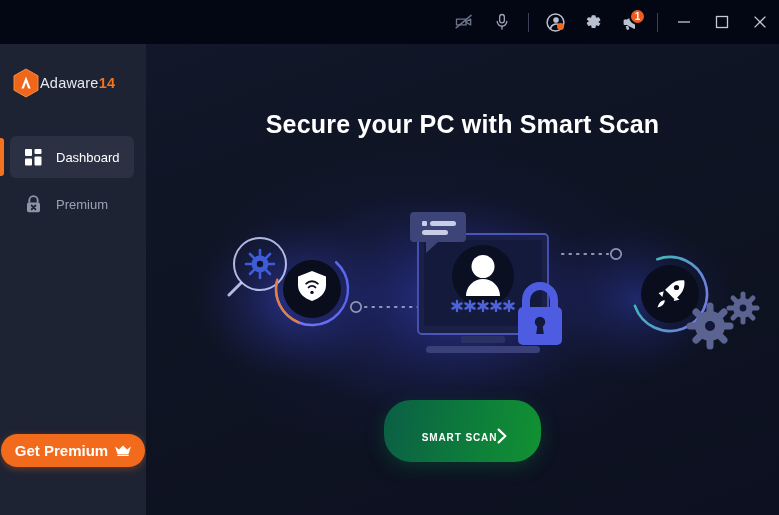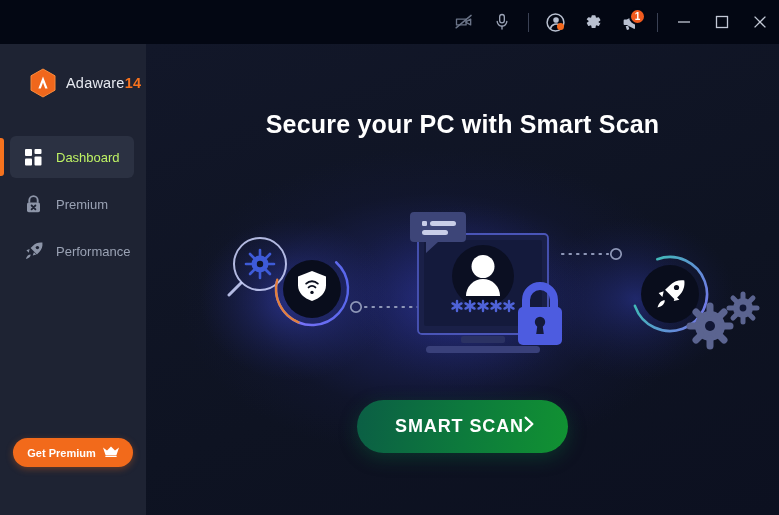--- a/index.html
+++ b/index.html
@@ -41,52 +41,52 @@
     display:flex; align-items:center; justify-content:center;
     border:2px solid #030713;
   }
 
   
   .sidebar {
     position:absolute; top:44px; left:0; width:146px; height:471px;
     background:#1e2333;
   }
   .brand {
-    display:flex; align-items:center; gap:9px;
-    padding:24px 0 0 29px;
+    display:flex; align-items:center; 
+    padding:24px 0 0 12px;
   }
   .hexlogo { width:28px; height:30px; position:relative; flex:none; }
   .brand-text {
     font-size:14.5px; color:#e6e9f0; letter-spacing:.2px;
   }
   .brand-text .ver { color:#f5721e; font-weight:bold; }
 
   .nav { margin-top:38px; position:relative; }
   .nav-item {
     position:relative;
     display:flex; align-items:center; gap:13px;
     height:42px; margin:0 12px 5px 10px;
     padding-left:14px; border-radius:6px;
     color:#9aa2b4; font-size:13px;
   }
   .nav-item.active {
-    background:#2b3142; color:#bef264;
+    background:#2b3142; color:#ffffff;
   }
   .nav-item.active .accentbar {
     position:absolute; left:-10px; top:2px;
     width:4px; height:38px; border-radius:0 3px 3px 0;
     background:#f5721e;
   }
   .nav-icon { width:19px; height:19px; display:flex; align-items:center; justify-content:center; flex:none; }
 
   .premium-wrap { position:absolute; bottom:48px; left:0; width:146px; display:flex; justify-content:center; }
   .premium {
     display:flex; align-items:center; gap:7px;
     background:#f26a1b; color:#fff;
-    font-size:11px; font-weight:bold;
+    font-size:15px; font-weight:bold;
     padding:8px 14px; border-radius:17px;
     white-space:nowrap;
     box-shadow:0 2px 7px rgba(242,106,27,.35);
   }
 
   
   .main {
     position:absolute; top:44px; left:146px;
     width:633px; height:471px;
     background:
@@ -99,23 +99,23 @@
     font-size:25px; font-weight:bold; color:#ffffff;
     letter-spacing:.2px;
   }
   .illus { position:absolute; top:160px; left:0; width:633px; height:190px; }
   .illus svg { display:block; }
 
   .cta-wrap { position:absolute; top:356px; left:0; width:633px; display:flex; justify-content:center; }
   .cta {
     display:flex; align-items:center; 
     background:linear-gradient(100deg,#0b5e45 0%,#0d7b3c 52%,#119232 100%);
-    color:#ffffff; font-size:18px; font-weight:bold;
+    color:#ffffff; font-size:10px; font-weight:bold;
     letter-spacing:.9px;
-    padding:16px 34px 16px 38px; border-radius:27px;
+    padding:28px 34px 16px 38px; border-radius:27px;
     box-shadow:0 5px 18px rgba(10,90,55,.45);
   }
 </style>
 </head>
 <body>
 
 <div class="app">
 
   <div class="titlebar">
 
@@ -221,31 +221,20 @@
         <span class="nav-icon">
           <svg width="17" height="18" viewBox="0 0 17 18" fill="none">
             <path d="M4.3 7.8V5.3a4.2 4.2 0 0 1 8.4 0v2.5" stroke="#8d95a8" stroke-width="1.9"></path>
             <rect x="2" y="7.5" width="13" height="9.8" rx="1.8" fill="#8d95a8"></rect>
             <path d="M6.6 10.5l3.8 3.8M10.4 10.5l-3.8 3.8" stroke="#1e2333" stroke-width="1.8" stroke-linecap="round"></path>
           </svg>
         </span>
         <span>Premium</span>
       </div>
 
-      <div class="nav-item">
-        <span class="nav-icon">
-          <svg width="18" height="18" viewBox="0 0 18 18" fill="#8d95a8">
-            <path d="M17.4.6c-3.6-.5-7 .7-9.4 3.1L5.6 6.1l6.3 6.3 2.4-2.4c2.4-2.4 3.6-5.8 3.1-9.4z"></path>
-            <circle cx="12.4" cy="5.6" r="1.7" fill="#1e2333"></circle>
-            <path d="M4.6 7.1 1.4 8.3l2.4 2.4zM7.7 13.4l1.2-3.2 2.4 2.4z"></path>
-            <path d="M1 17c1.2-.3 2.6-.9 3.5-1.8s1.1-1.8 1.1-2.8c-1 0-2 .3-2.8 1.1S1.3 15.8 1 17z"></path>
-          </svg>
-        </span>
-        <span>Performance</span>
-      </div>
     </div>
 
     <div class="premium-wrap">
       <div class="premium">
         <span>Get Premium</span>
         <span>
           <svg width="16" height="11" viewBox="0 0 16 11" fill="#ffffff">
             <path d="M0 1.6l2.6 7.6h10.8L16 1.6l-4 3-4-4.2-4 4.2z"></path>
             <rect x="2.3" y="9.8" width="11.4" height="1.2" rx=".5"></rect>
           </svg>

